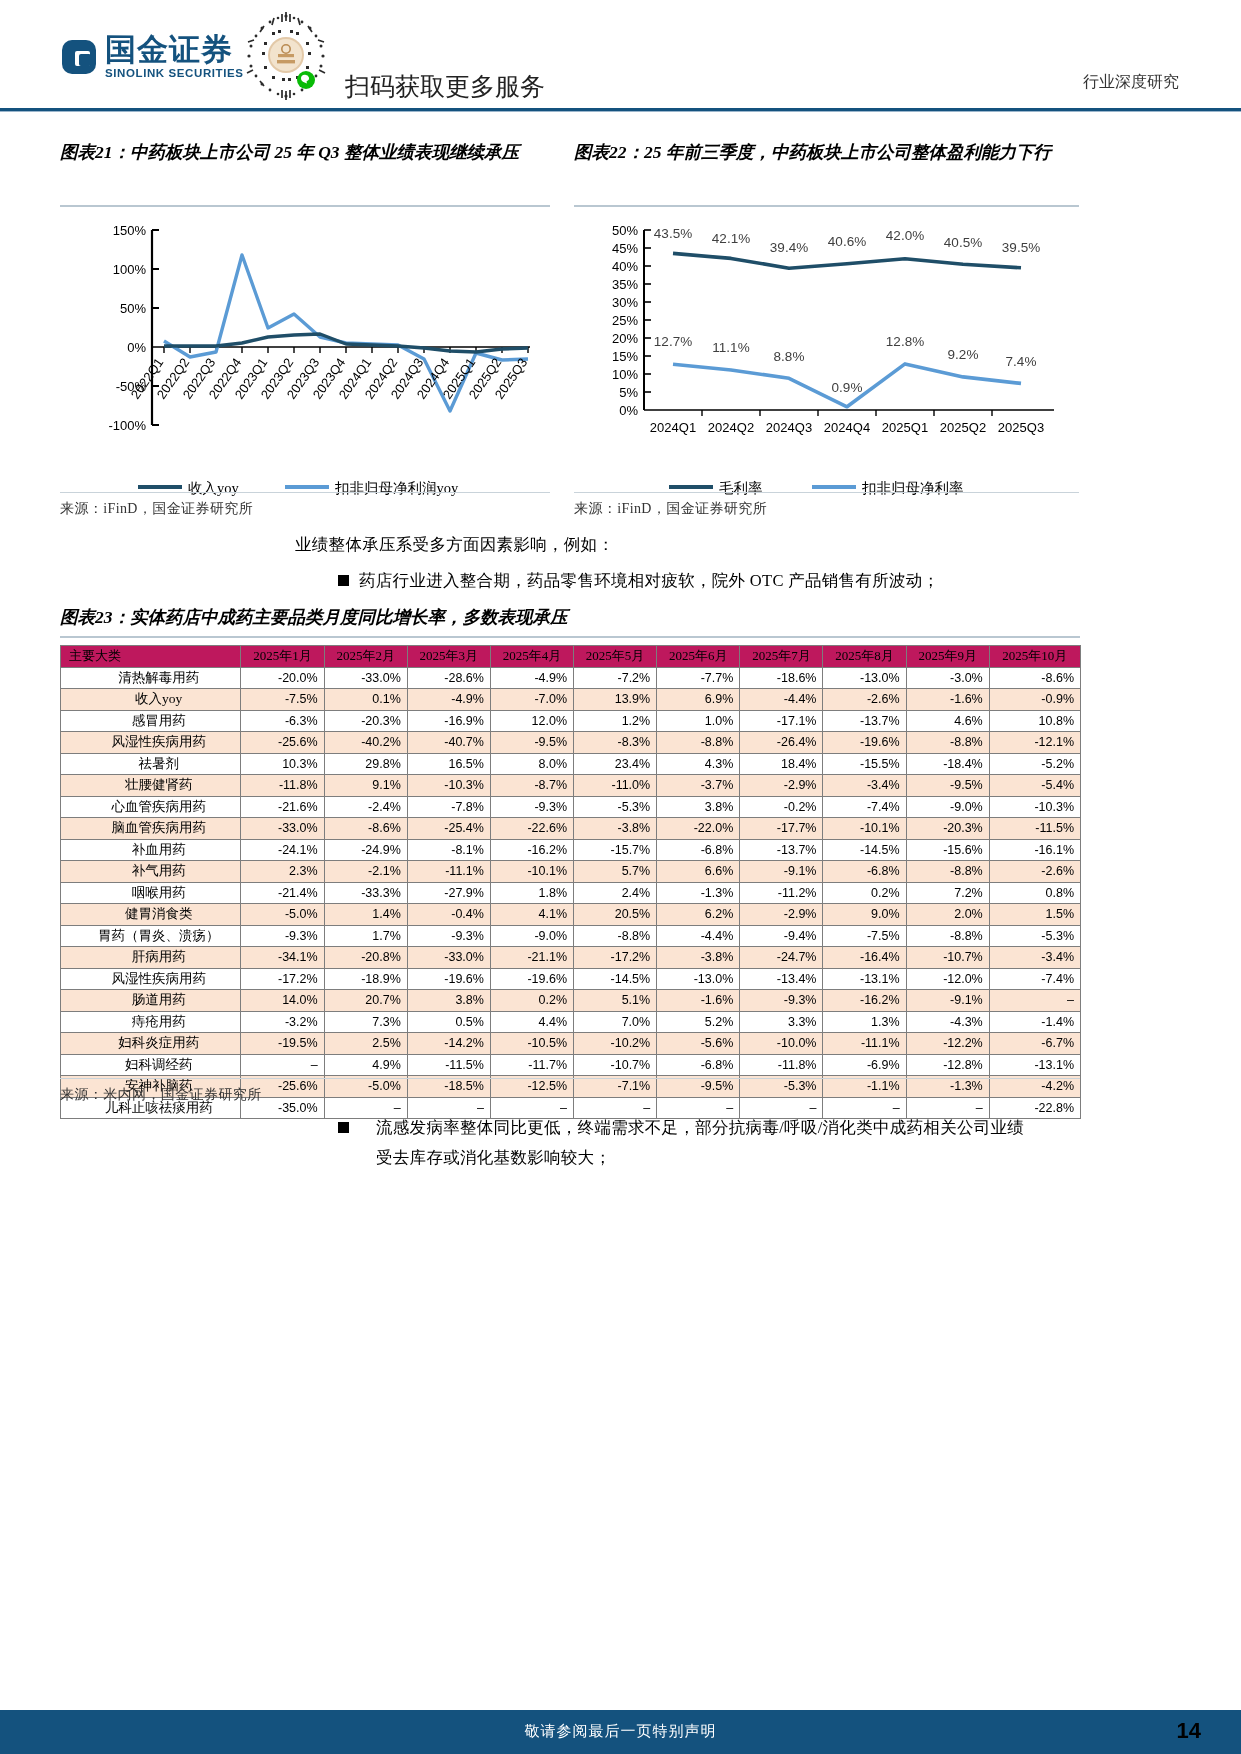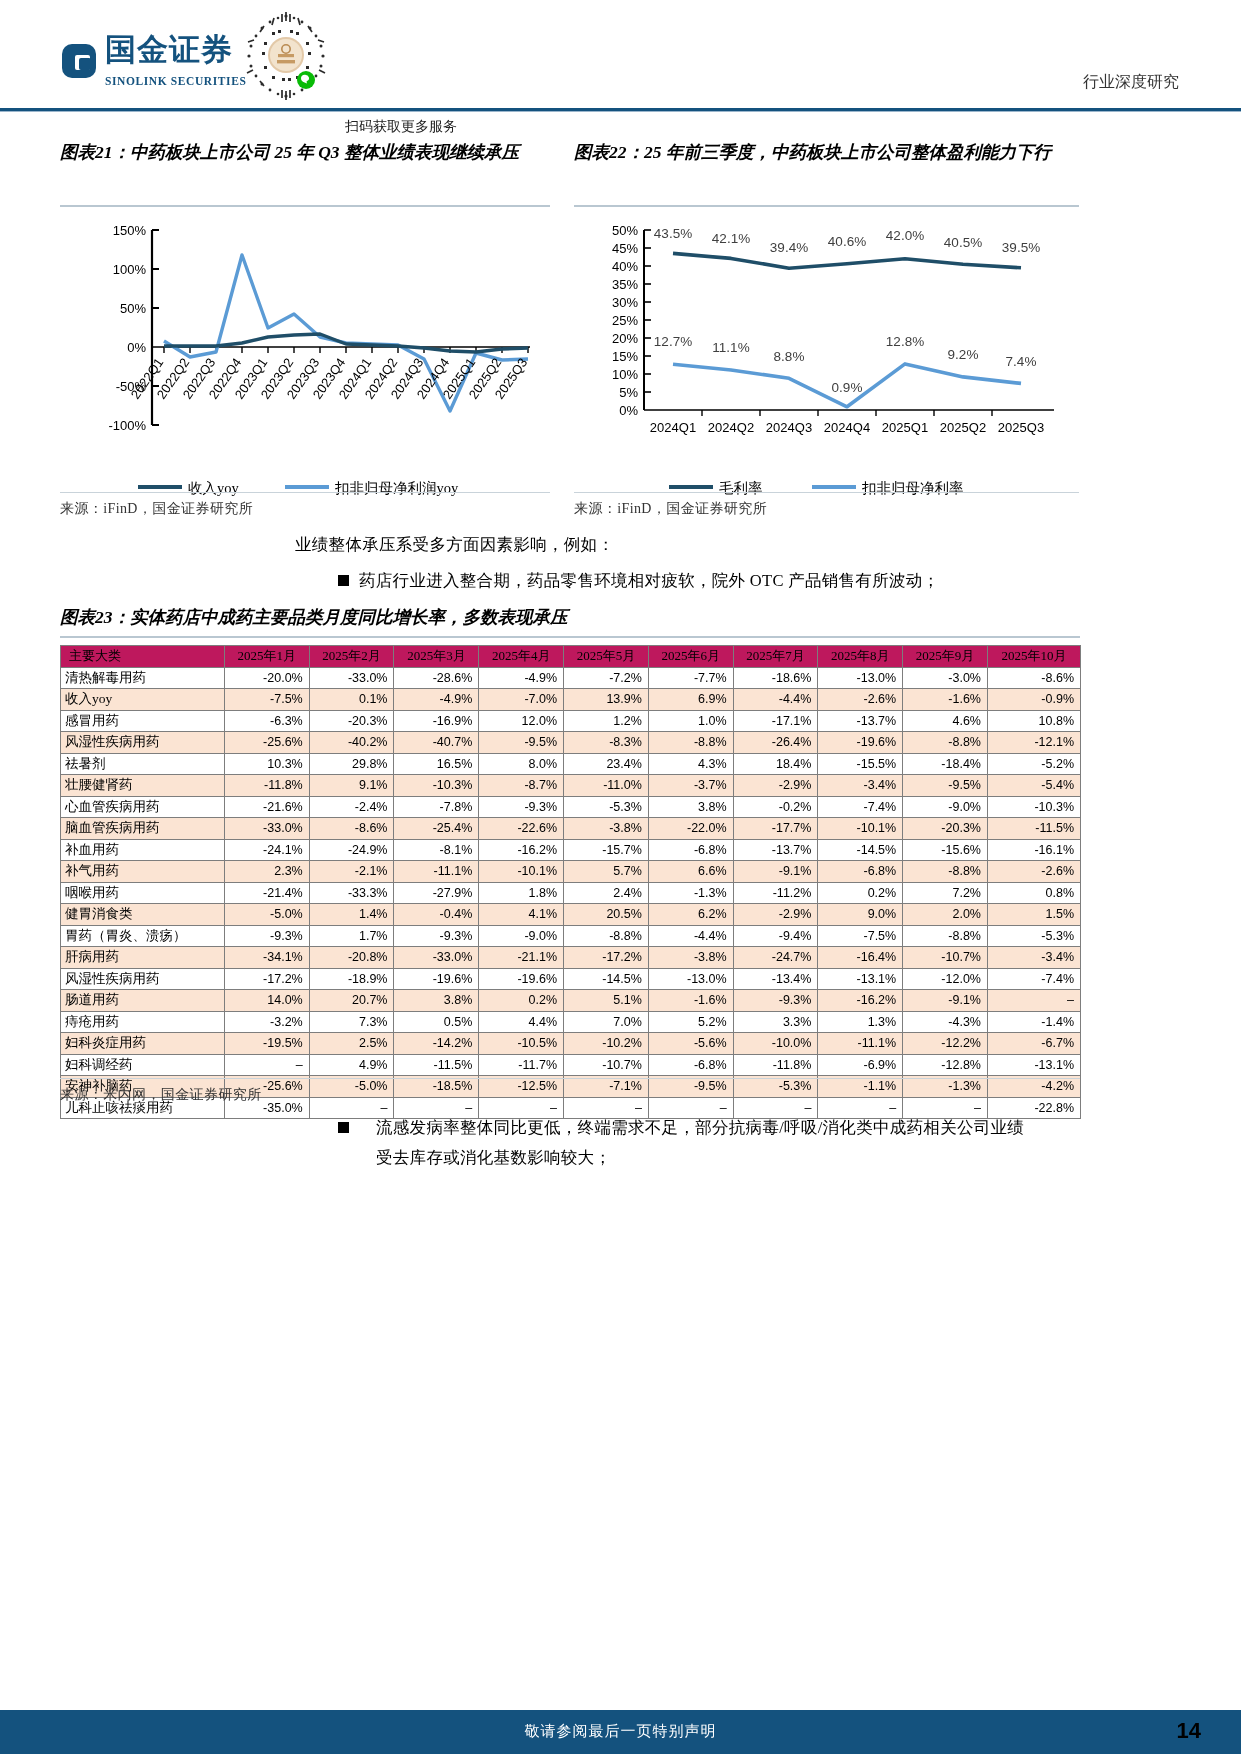--- a/index.html
+++ b/index.html
@@ -15,25 +15,25 @@
 
   
   .header{position:absolute;left:0;top:0;width:1241px;height:110px;}
   .logo-wrap{position:absolute;left:62px;top:34px;display:flex;align-items:center;gap:9px;}
   .logo-mark{width:34px;height:34px;position:relative;}
   .logo-mark .bk{position:absolute;left:0;top:0;width:34px;height:34px;border-radius:10px 10px 10px 10px;background:#14527e;}
   .logo-mark .wh{position:absolute;left:13px;top:11px;width:15px;height:15px;background:#fff;border-radius:2px;}
   .logo-mark .bl2{position:absolute;left:17px;top:14px;width:12px;height:12px;background:#14527e;border-radius:2px;}
   .logo-txt{display:flex;flex-direction:column;line-height:1;}
   .logo-cn{font-family:"Liberation Sans",sans-serif;font-weight:bold;font-size:31px;letter-spacing:1px;color:#14527e;}
-  .logo-en{font-family:Liberation Serif, serif;font-weight:bold;font-size:11.5px;letter-spacing:.6px;color:#14527e;margin-top:11px;}
+  .logo-en{font-family:Liberation Sans, sans-serif;font-weight:bold;font-size:11.5px;letter-spacing:.6px;color:#14527e;margin-top:3px;}
 
   .qr{position:absolute;left:238px;top:8px;width:96px;height:96px;}
   .qr svg{display:block;}
-  .qr-text{position:absolute;left:345px;top:70px;font-family:"Liberation Sans",sans-serif;font-size:14px;color:#222;margin-top:48px;}
+  .qr-text{position:absolute;left:345px;top:70px;font-family:"Liberation Sans",sans-serif;font-size:25px;color:#222;}
 
   .header-right{position:absolute;right:62px;top:72px;font-family:"Liberation Sans",sans-serif;font-size:16px;color:#333;}
   .header-rule{position:absolute;left:0;top:108px;width:1241px;height:3px;background:#14527e;}
   .header-rule-thin{position:absolute;left:0;top:111px;width:1241px;height:1px;background:#9bb6cc;}
 
   
   .fig-title{
     font-family:"Liberation Serif",serif;
     font-weight:bold;font-style:italic;font-size:17.5px;
     line-height:28px;color:#000;
@@ -84,21 +84,21 @@
   }
   table.grid th{
     background:#be185d;
     font-weight:normal;
     font-family:"Liberation Serif",serif;
     font-size:13px;
     text-align:center;
   }
   table.grid th.first{text-align:left;padding-left:8px;}
   table.grid td.cat{
-    text-align:left;padding-left:4px;
+    text-align:center;padding-left:20px;
     font-family:"Liberation Serif",serif;font-size:13.5px;
   }
   table.grid td.num{text-align:right;padding-right:6px;font-family:"Liberation Sans",sans-serif;font-size:12.5px;}
   tr.odd td{background:#fbe4d3;}
   tr.even td{background:#ffffff;}
 
   #srcline3{position:absolute;left:60px;top:1078px;width:1020px;height:1px;background:#c9d3da;}
   #src3{position:absolute;left:60px;top:1086px;}
 
   

